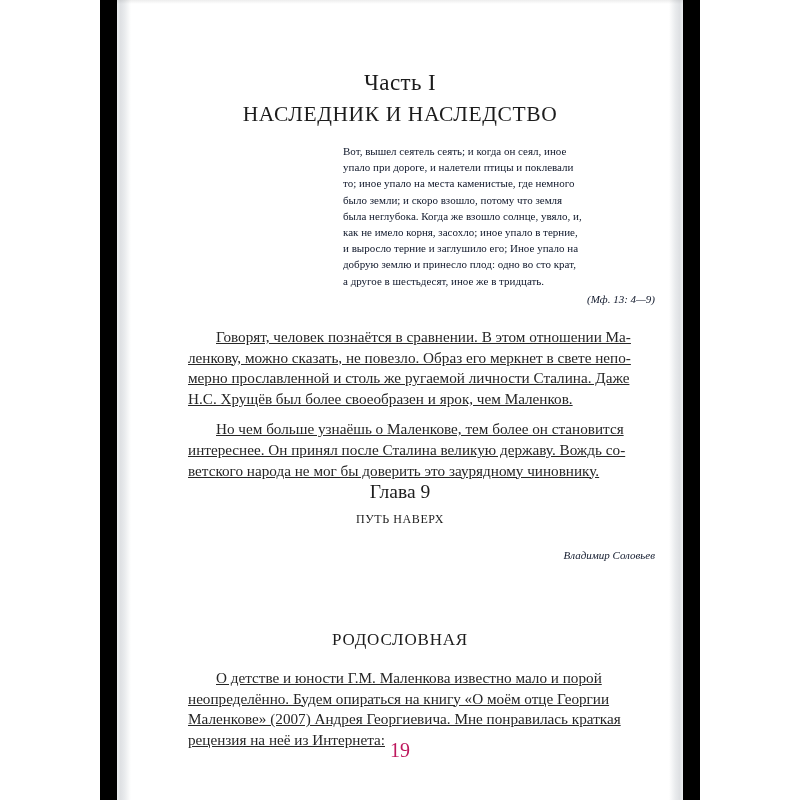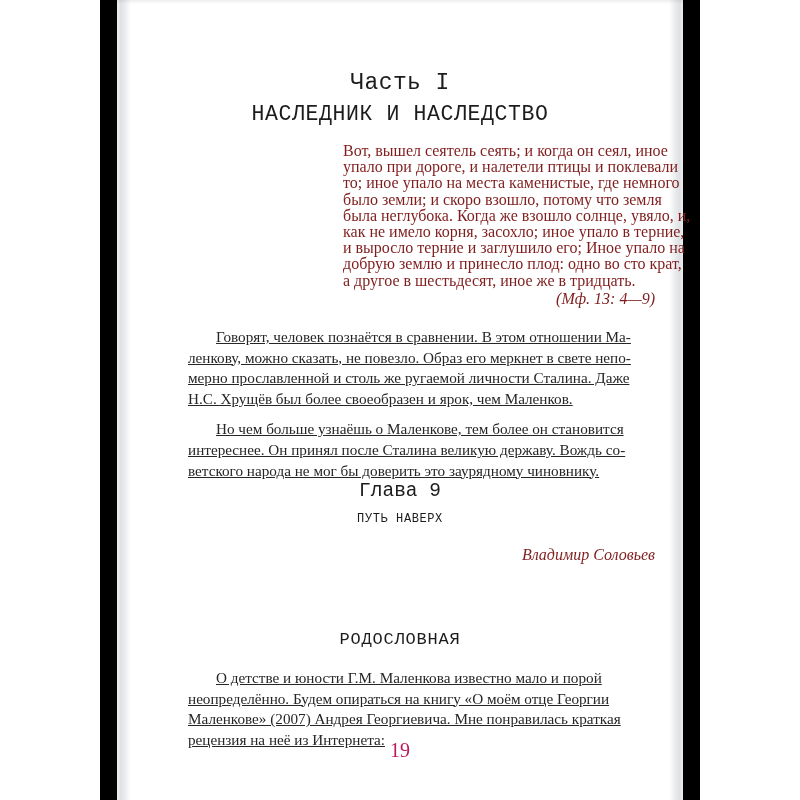--- a/index.html
+++ b/index.html
@@ -50,21 +50,20 @@
     background: linear-gradient(to bottom, rgba(0,0,0,0.07), rgba(0,0,0,0));
   }
 
   
   .centered {
     position: absolute;
     left: 131px;
     width: 538px;
     text-align: center;
     color: #1c1c1c;
-    font-family: Liberation Mono, monospace;
   }
   .part-label {
     top: 69px;
     font-size: 23px;
     line-height: 28px;
     letter-spacing: 0.4px;
   }
   .part-title {
     top: 101px;
     font-size: 21.5px;
@@ -87,22 +86,22 @@
     font-size: 17px;
     line-height: 22px;
     letter-spacing: 0.8px;
   }
 
   
   .epigraph {
     position: absolute;
     left: 343px;
     width: 312px;
-    font-size: 16px;
-    color: #7f1d1d;
+    font-size: 11px;
+    color: #0f172a;
   }
   .epigraph .lines {
     white-space: pre;
     line-height: 16.2px;
     margin: 0;
   }
   .epigraph.matthew  { top: 143px; }
   .epigraph.solovyov { top: 544px; }
   .epigraph.solovyov .lines { line-height: 16.8px; }
   .attribution {

